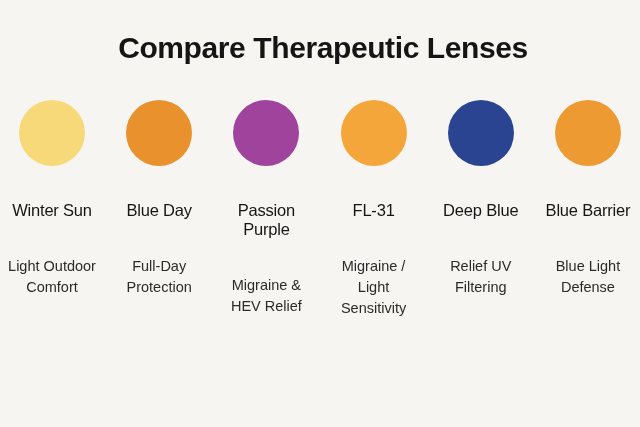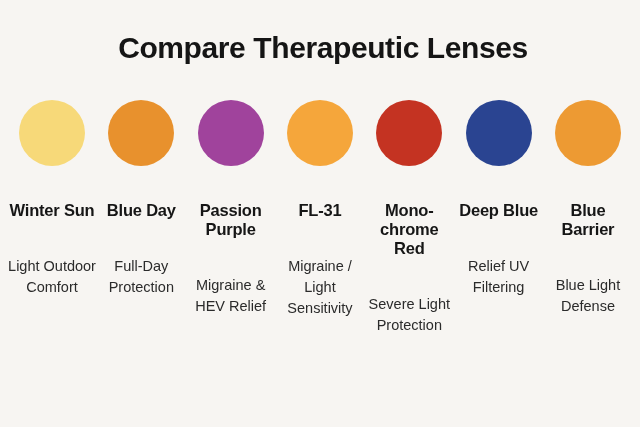--- a/index.html
+++ b/index.html
@@ -50,21 +50,21 @@
   }
   .lens-swatch {
     width: 66px;
     height: 66px;
     border-radius: 50%;
     flex: none;
   }
   .lens-name {
     margin-top: 35px;
     font-size: 16.5px;
-    font-weight: bold;
+    font-weight: normal;
     color: #161616;
     line-height: 19px;
     text-align: center;
     letter-spacing: -0.2px;
     width: 92px;
   }
   .lens-desc {
     margin-top: 36px;
     font-size: 14.5px;
     font-weight: normal;
@@ -100,25 +100,20 @@
       <div class="lens-name">Passion Purple</div>
       <div class="lens-desc">Migraine &amp; HEV Relief</div>
     </div>
 
     <div class="lens-column">
       <div class="lens-swatch" style="background-color: rgb(245, 166, 59);"></div>
       <div class="lens-name">FL-31</div>
       <div class="lens-desc">Migraine / Light Sensitivity</div>
     </div>
 
-    <div class="lens-column">
-      <div class="lens-swatch" style="background-color: rgb(196, 51, 34);"></div>
-      <div class="lens-name">Mono-chrome Red</div>
-      <div class="lens-desc">Severe Light Protection</div>
-    </div>
 
     <div class="lens-column">
       <div class="lens-swatch" style="background-color: rgb(42, 68, 145);"></div>
       <div class="lens-name">Deep Blue</div>
       <div class="lens-desc">Relief UV Filtering</div>
     </div>
 
     <div class="lens-column">
       <div class="lens-swatch" style="background-color: rgb(237, 154, 51);"></div>
       <div class="lens-name">Blue Barrier</div>

